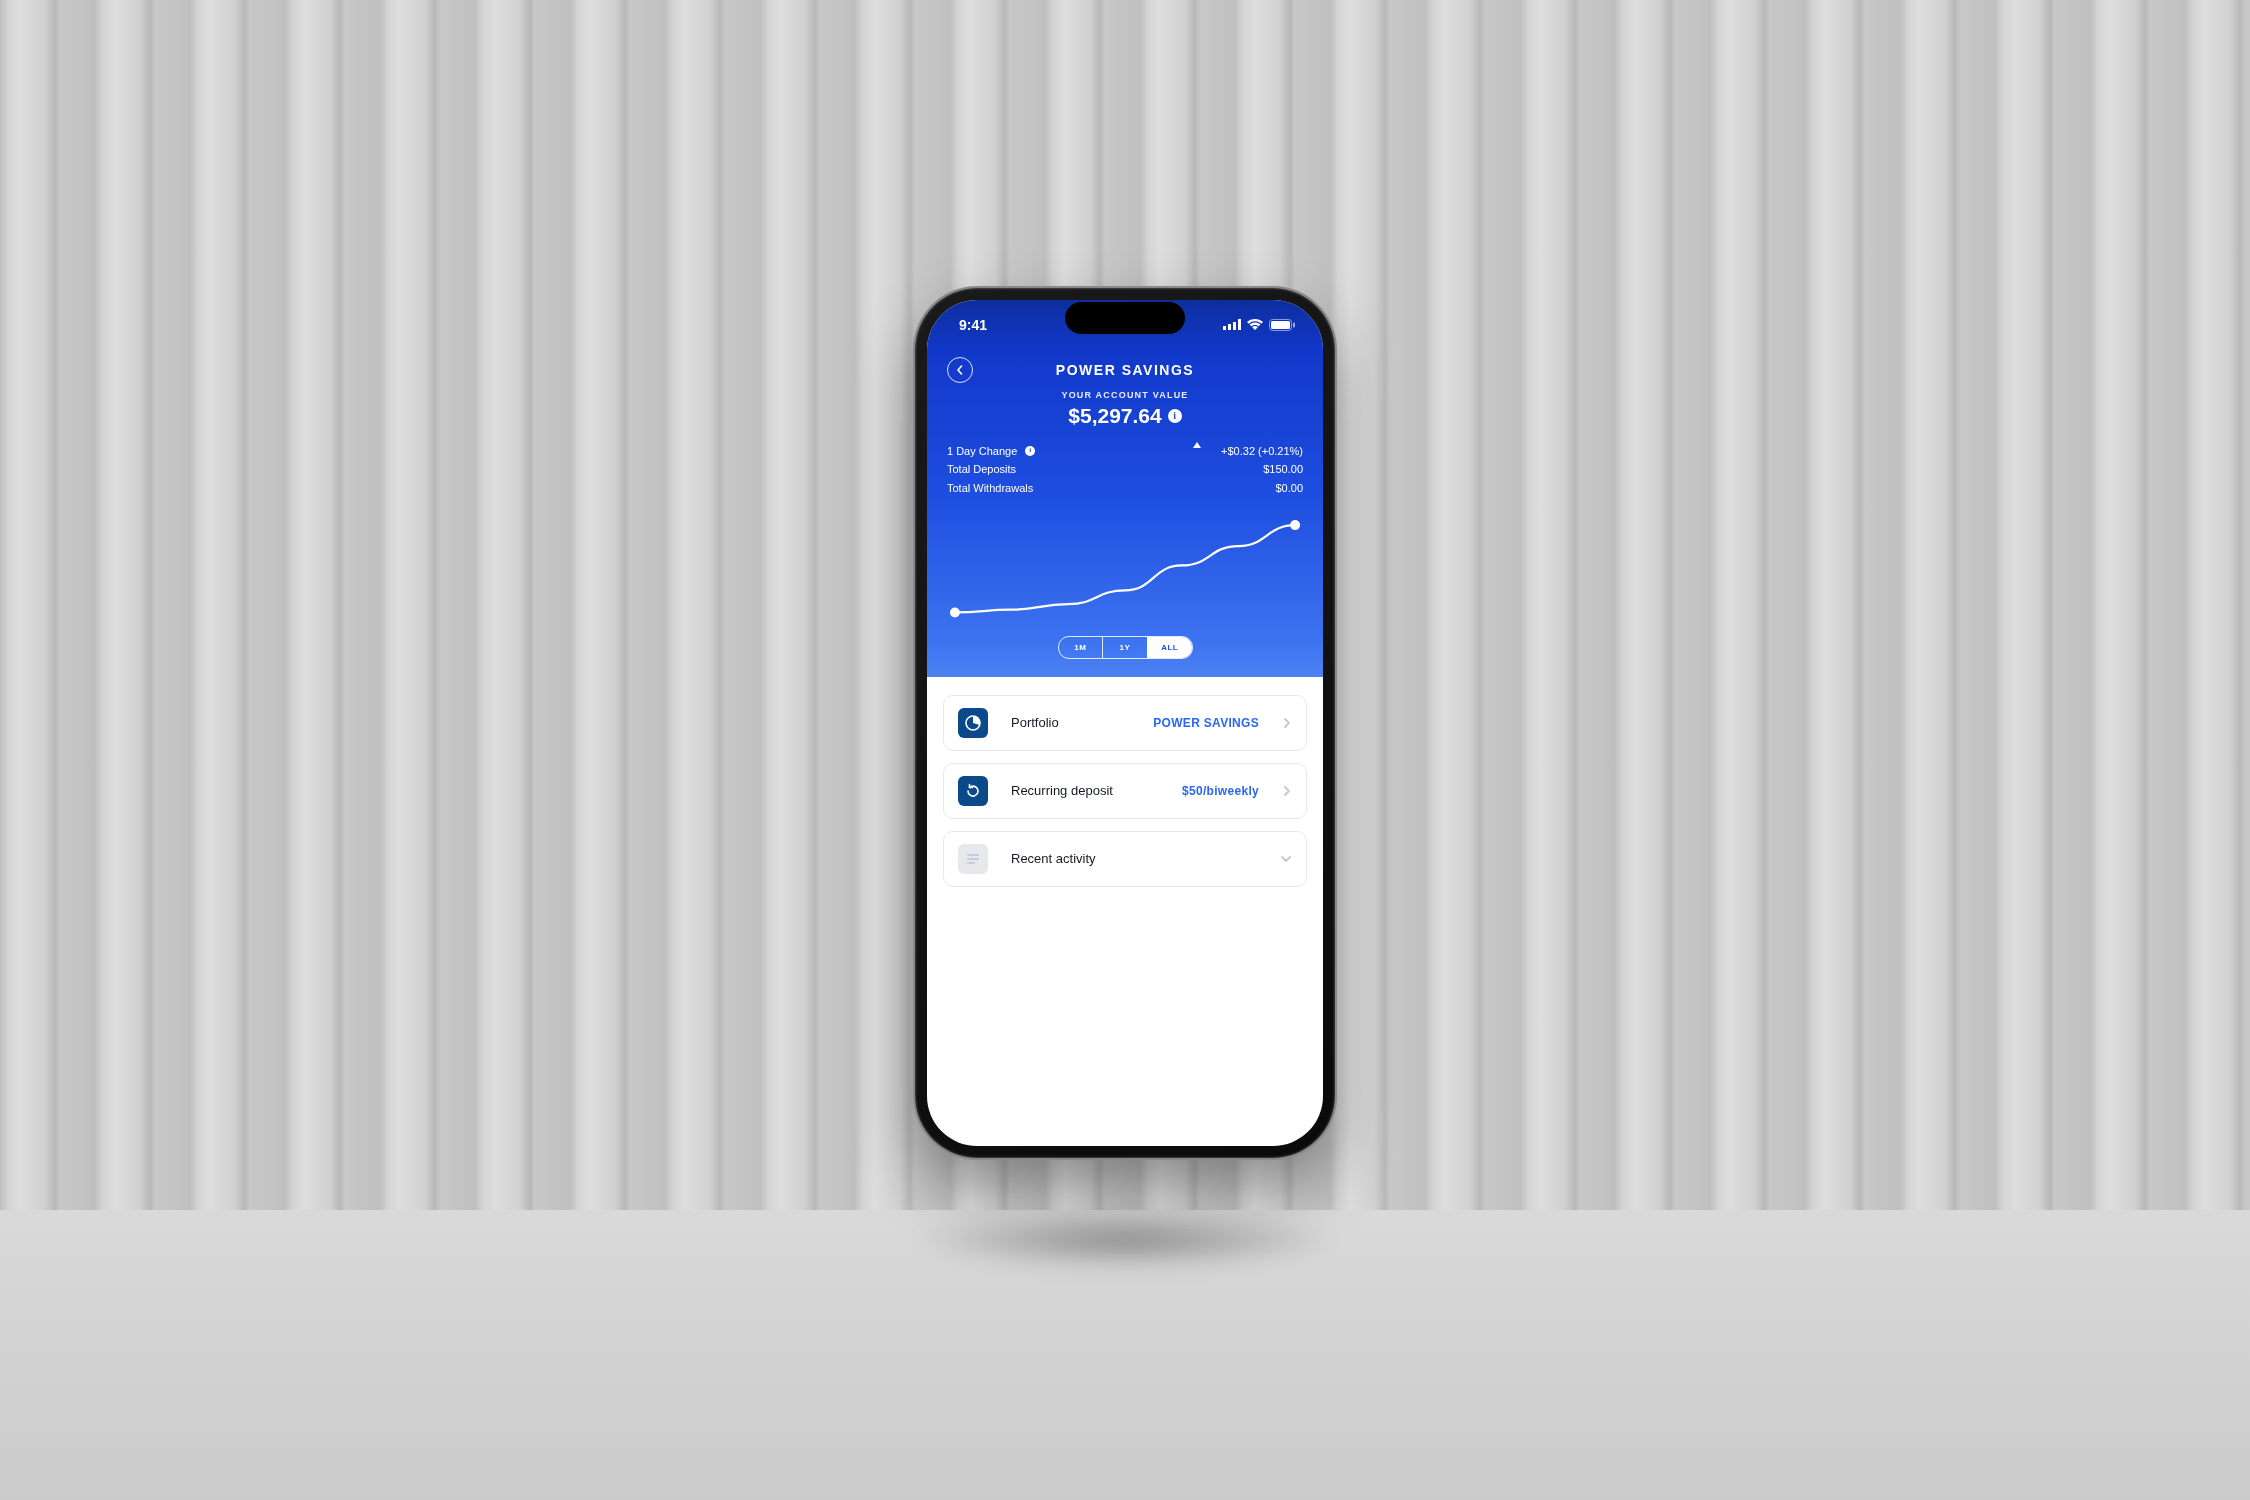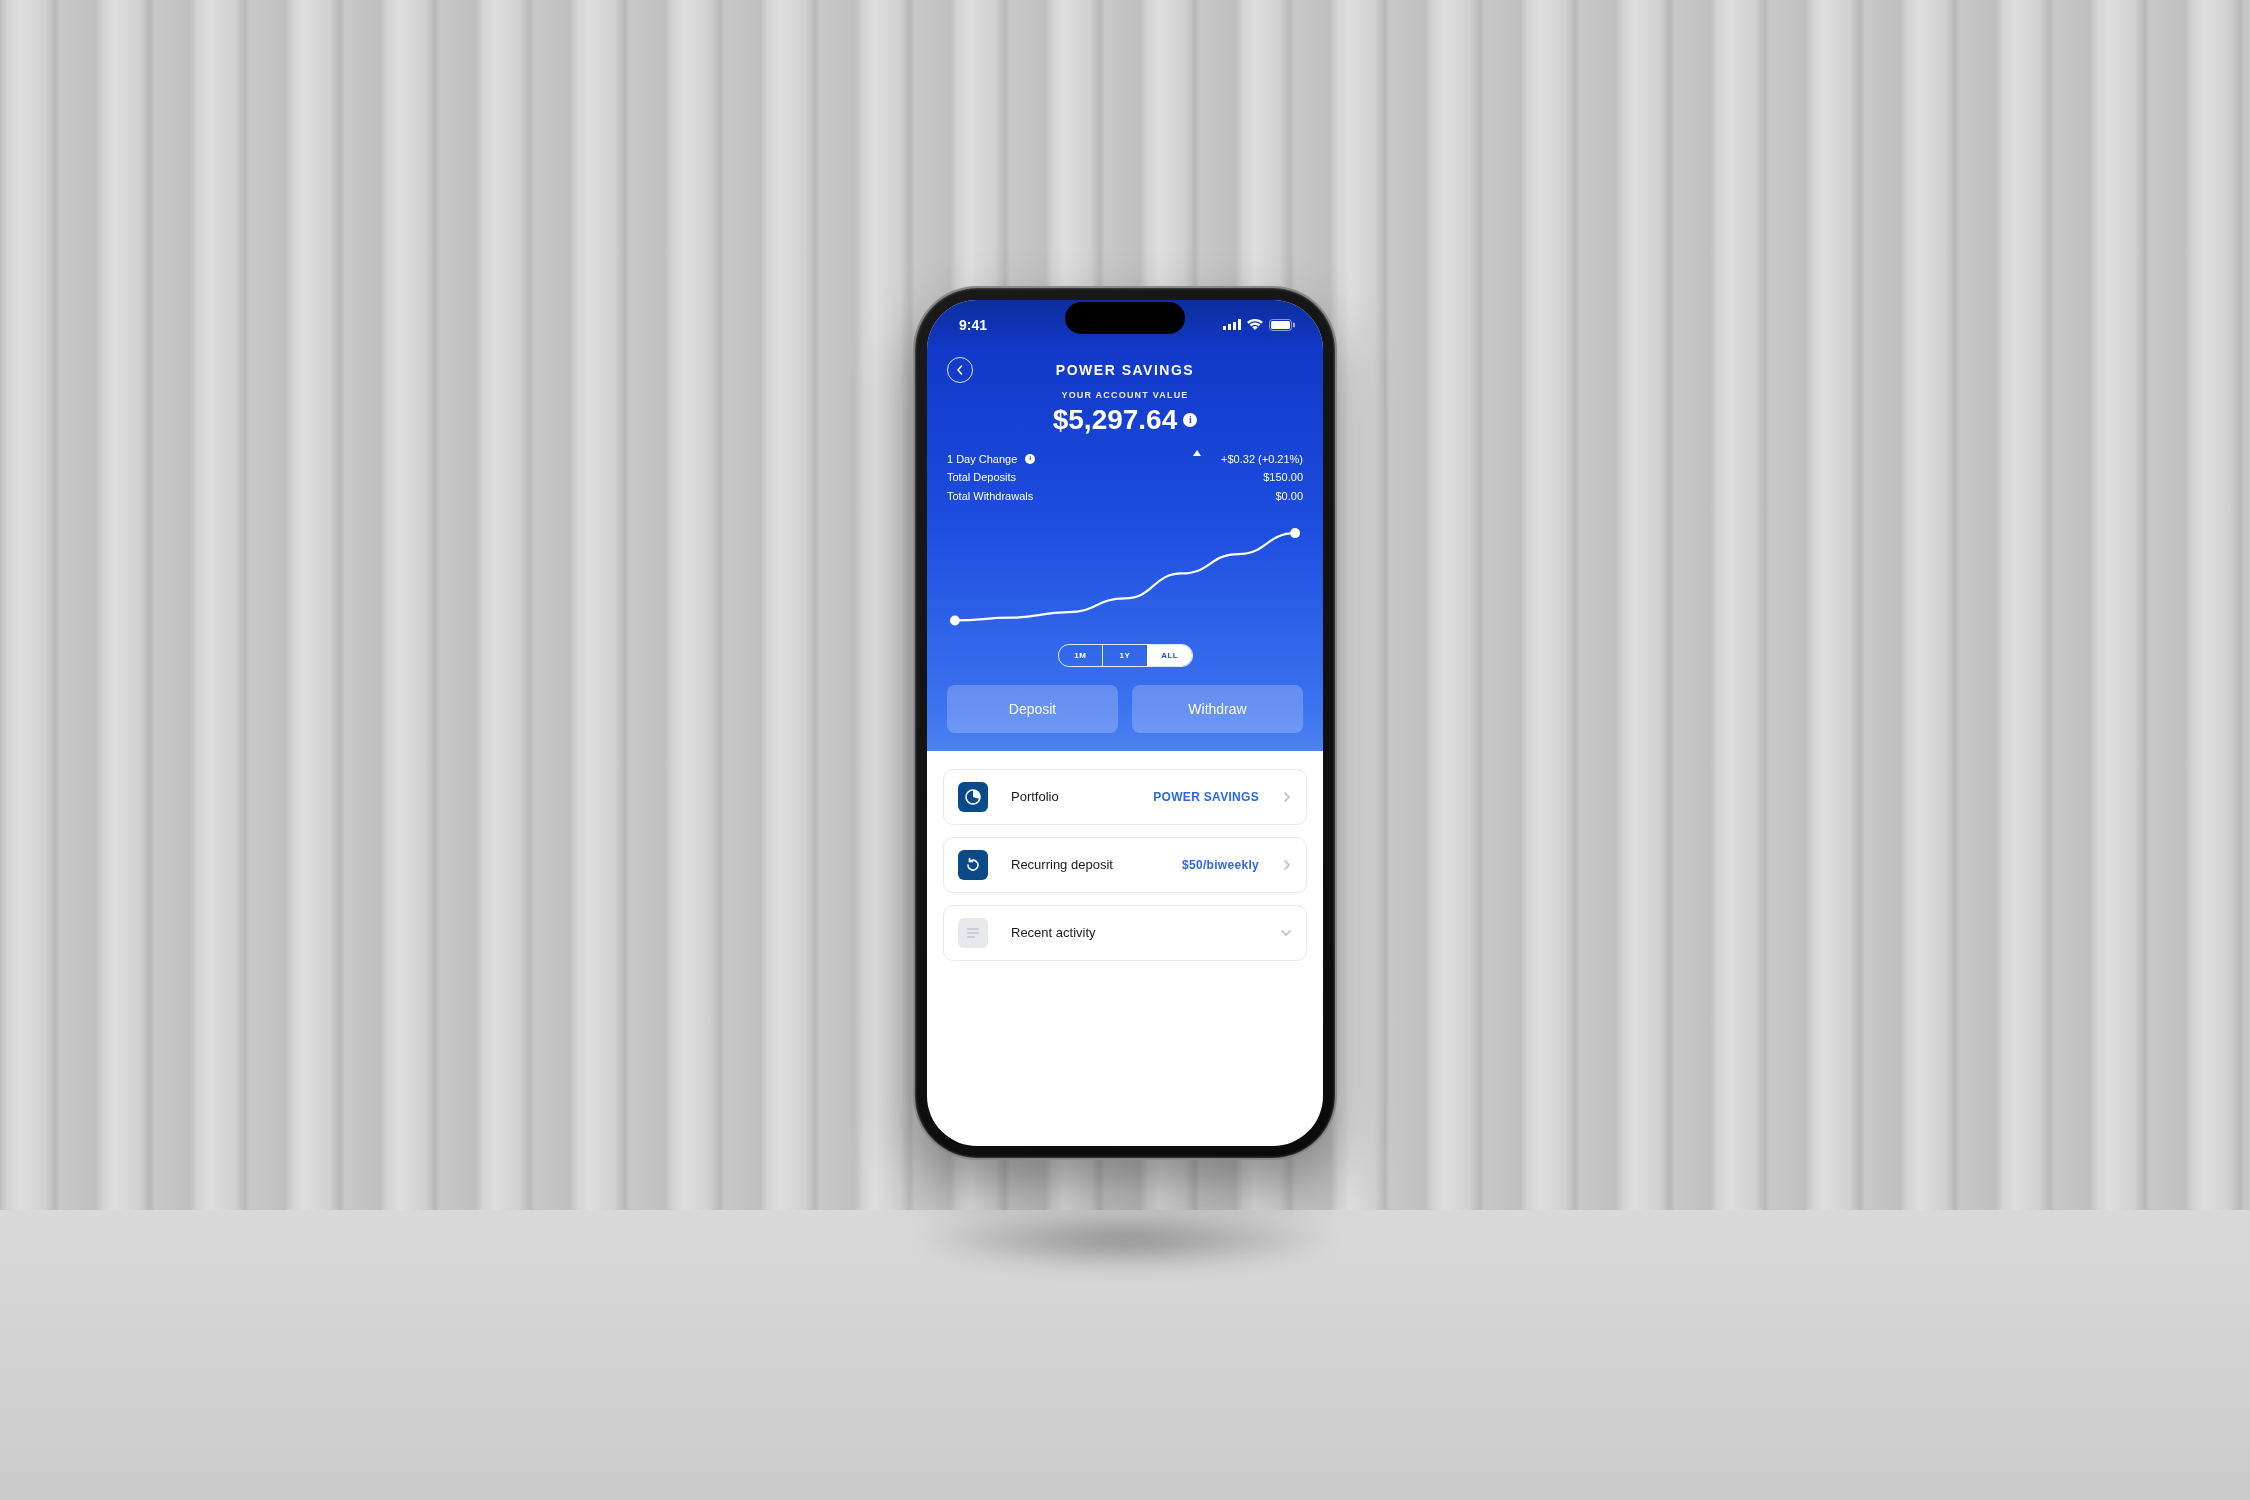--- a/index.html
+++ b/index.html
@@ -144,21 +144,21 @@
     margin-top: 2px;
   }
   .balance-row {
     display: flex;
     align-items: center;
     justify-content: center;
     gap: 6px;
     margin-top: 4px;
   }
   .balance {
-    font-size: 28px;
+    font-size: 21px;
     font-weight: 700;
   }
   .info-icon {
     width: 14px; height: 14px;
     border-radius: 50%;
     background: #fff;
     color: #1e4ee0;
     font-size: 10px;
     font-weight: 800;
     display: inline-flex;
@@ -367,24 +367,20 @@
               <circle cx="352" cy="9.105882352941165" r="5" fill="#fff"></circle>
             </svg>
         </div>
 
         <div class="range-toggle">
           <div>1M</div>
           <div>1Y</div>
           <div class="active">ALL</div>
         </div>
 
-        <div class="action-row">
-          <div class="action-btn">Deposit</div>
-          <div class="action-btn">Withdraw</div>
-        </div>
       </div>
 
       <div class="card-area">
 
         <div class="card">
           <div class="card-icon blue">
             <svg width="16" height="16" viewBox="0 0 16 16">
                 <circle cx="8" cy="8" r="7" fill="none" stroke="#fff" stroke-width="1.6"></circle>
                 <path d="M8 8 L8 1 A7 7 0 0 1 14.5 10 Z" fill="#fff"></path>
               </svg>

